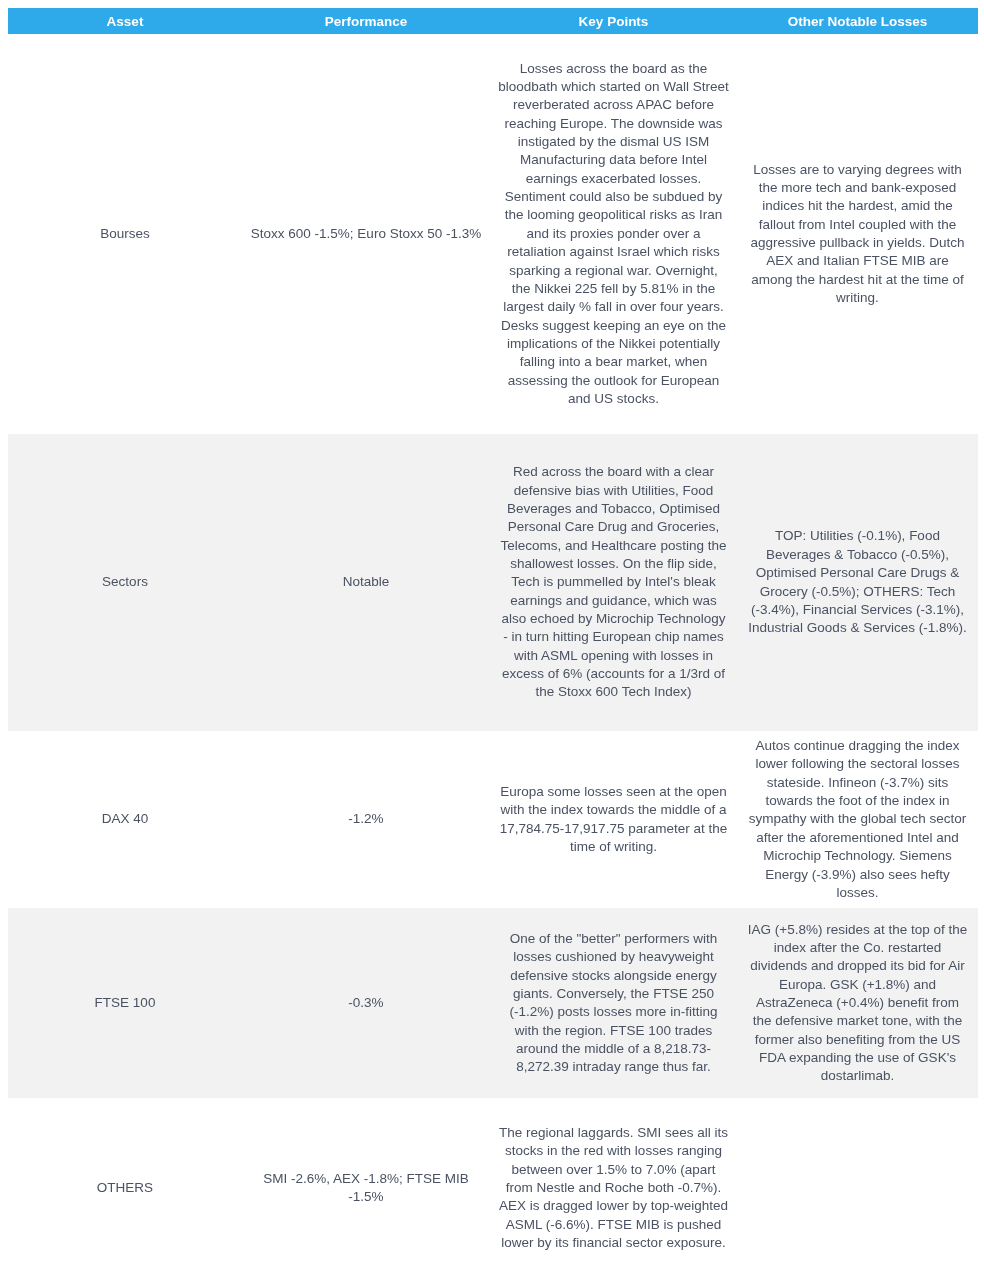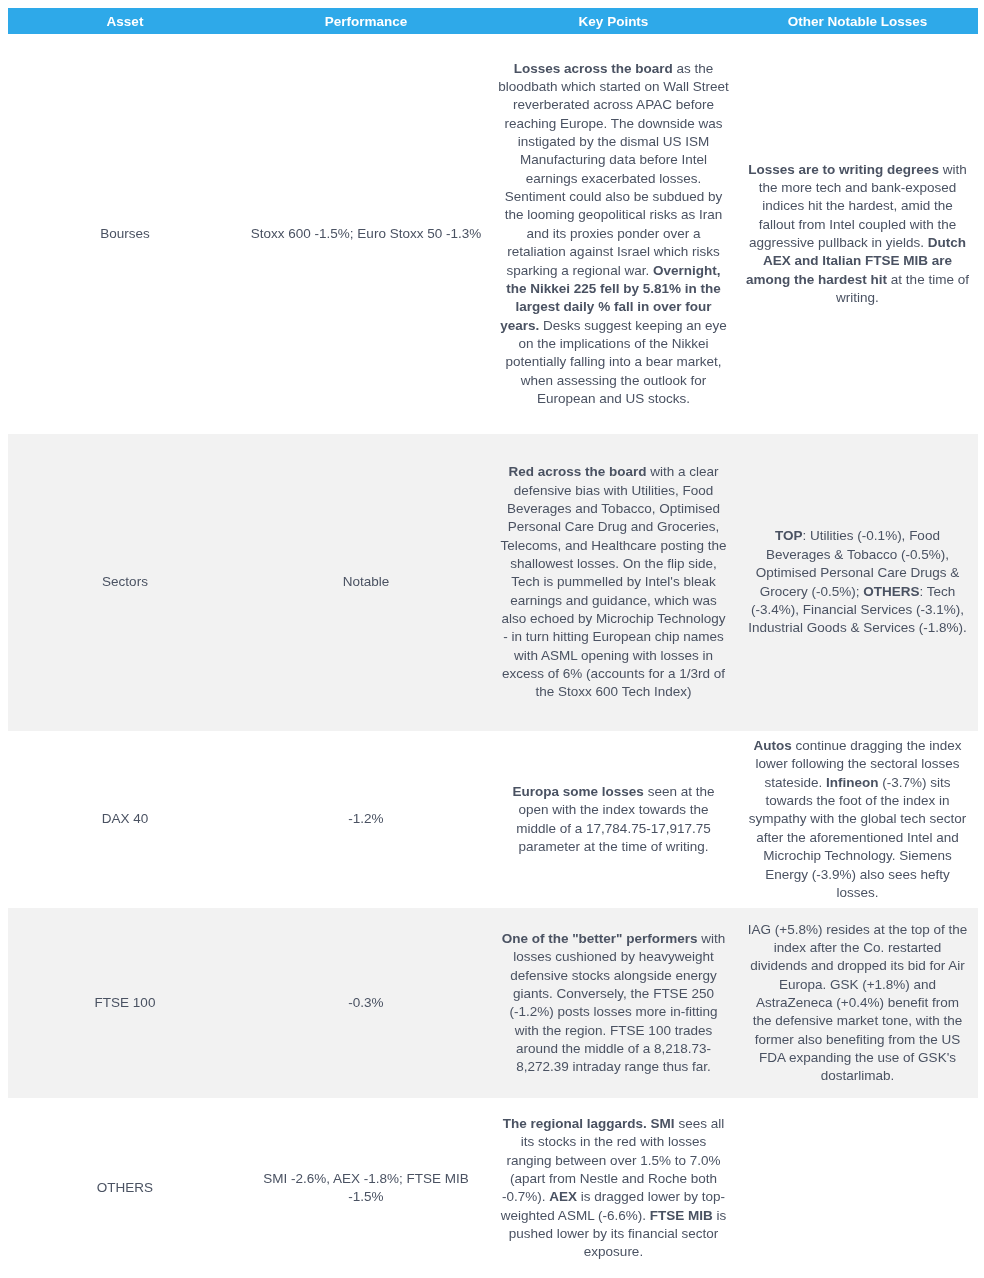--- a/index.html
+++ b/index.html
@@ -40,21 +40,21 @@
     text-align:center;
     vertical-align:middle;
     padding:6px 8px;
   }
   tbody tr:nth-child(even){background:var(--row-alt-bg);}
   tbody tr.row-1{height:400px;}
   tbody tr.row-2{height:297px;}
   tbody tr.row-3{height:177px;}
   tbody tr.row-4{height:190px;}
   tbody tr.row-5{height:180px;}
-  td b{font-weight:bold;text-align:right;}
+  td b{font-weight:normal;text-align:right;}
 </style>
 </head>
 <body>
 
 <div class="page">
   <table class="market-table">
     <colgroup>
       <col style="width:234px">
       <col style="width:248px">
       <col style="width:247px">
@@ -66,21 +66,21 @@
         <th>Performance</th>
         <th>Key Points</th>
         <th>Other Notable Losses</th>
       </tr>
     </thead>
     <tbody>
       <tr class="row-1">
         <td>Bourses</td>
         <td>Stoxx 600 -1.5%; Euro Stoxx 50 -1.3%</td>
         <td><b>Losses across the board</b> as the bloodbath which started on Wall Street reverberated across APAC before reaching Europe. The downside was instigated by the dismal US ISM Manufacturing data before Intel earnings exacerbated losses. Sentiment could also be subdued by the looming geopolitical risks as Iran and its proxies ponder over a retaliation against Israel which risks sparking a regional war. <b>Overnight, the Nikkei 225 fell by 5.81% in the largest daily % fall in over four years.</b> Desks suggest keeping an eye on the implications of the Nikkei potentially falling into a bear market, when assessing the outlook for European and US stocks.</td>
-        <td><b>Losses are to writing degrees</b> with the more tech and bank-exposed indices hit the hardest, amid the fallout from Intel coupled with the aggressive pullback in yields. <b>Dutch AEX and Italian FTSE MIB are among the hardest hit</b> at the time of writing.</td>
+        <td><b>Losses are to varying degrees</b> with the more tech and bank-exposed indices hit the hardest, amid the fallout from Intel coupled with the aggressive pullback in yields. <b>Dutch AEX and Italian FTSE MIB are among the hardest hit</b> at the time of writing.</td>
       </tr>
       <tr class="row-2">
         <td>Sectors</td>
         <td>Notable</td>
         <td><b>Red across the board</b> with a clear defensive bias with Utilities, Food Beverages and Tobacco, Optimised Personal Care Drug and Groceries, Telecoms, and Healthcare posting the shallowest losses. On the flip side, Tech is pummelled by Intel's bleak earnings and guidance, which was also echoed by Microchip Technology - in turn hitting European chip names with ASML opening with losses in excess of 6% (accounts for a 1/3rd of the Stoxx 600 Tech Index)</td>
         <td><b>TOP</b>: Utilities (-0.1%), Food Beverages &amp; Tobacco (-0.5%), Optimised Personal Care Drugs &amp; Grocery (-0.5%); <b>OTHERS</b>: Tech (-3.4%), Financial Services (-3.1%), Industrial Goods &amp; Services (-1.8%).</td>
       </tr>
       <tr class="row-3">
         <td>DAX 40</td>
         <td>-1.2%</td>

